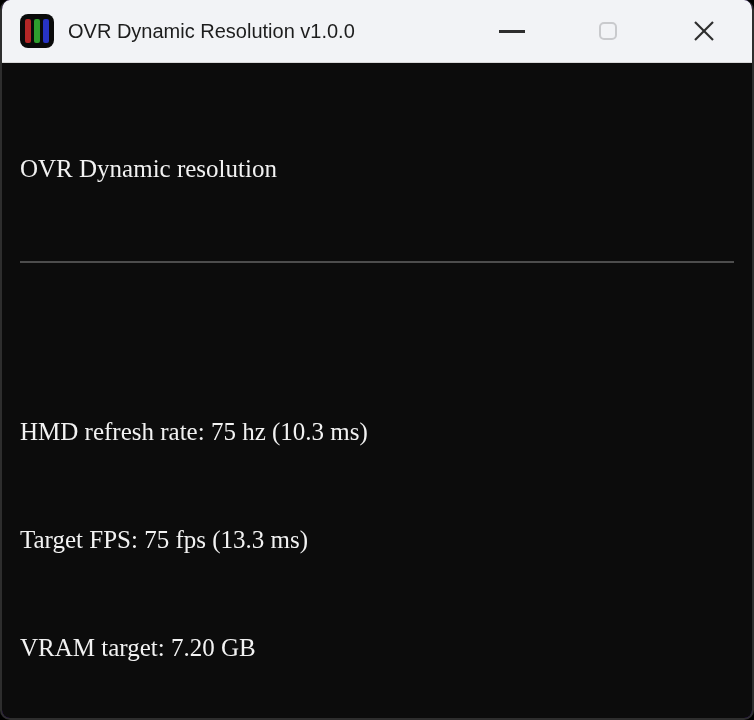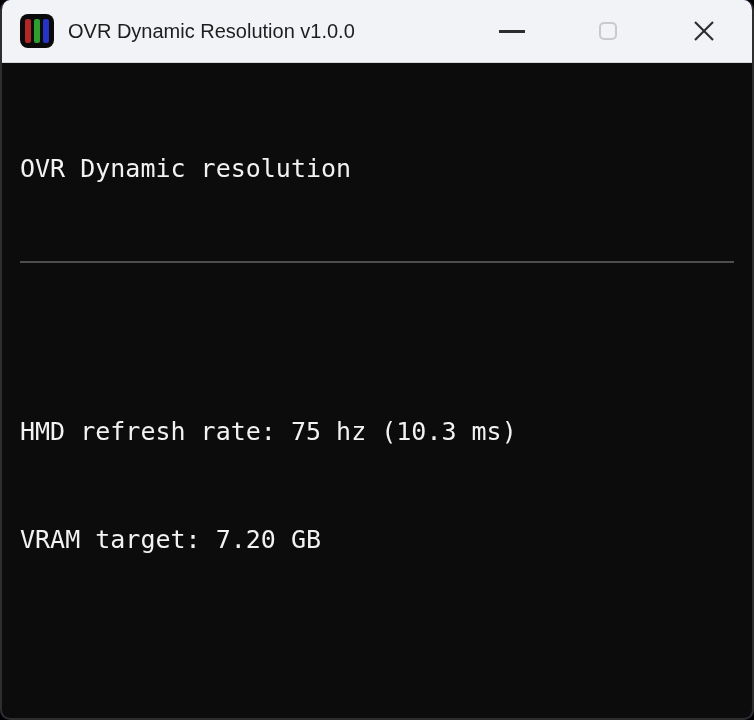--- a/index.html
+++ b/index.html
@@ -76,21 +76,21 @@
   
   .content {
     flex: 1;
     background: #0c0c0c;
     color: #f2f2f2;
     font-size: 25px;
     line-height: 36px;
     padding: 16px 18px 0 18px;
     white-space: pre;
   }
-  .line { height: 36px; }
+  .line { height: 36px; font-family: Liberation Serif, serif; }
   .separator {
     height: 2px;
     background: #4d4d4d;
     margin-top: 2px;
   }
   .block-first { margin-top: 43px; }
 </style>
 </head>
 <body>
 
@@ -117,20 +117,21 @@
         </svg>
       </div>
     </div>
   </div>
 
   <div class="content">
     <div class="line">OVR Dynamic resolution</div>
     <div class="separator"></div>
 
     <div class="line block-first">HMD refresh rate: 75 hz (10.3 ms)</div>
+    <div class="line">Target FPS: 75 fps (13.3 ms)</div>
     <div class="line">VRAM target: 7.20 GB</div>
     
 
     
 
     
     
     
     
 

